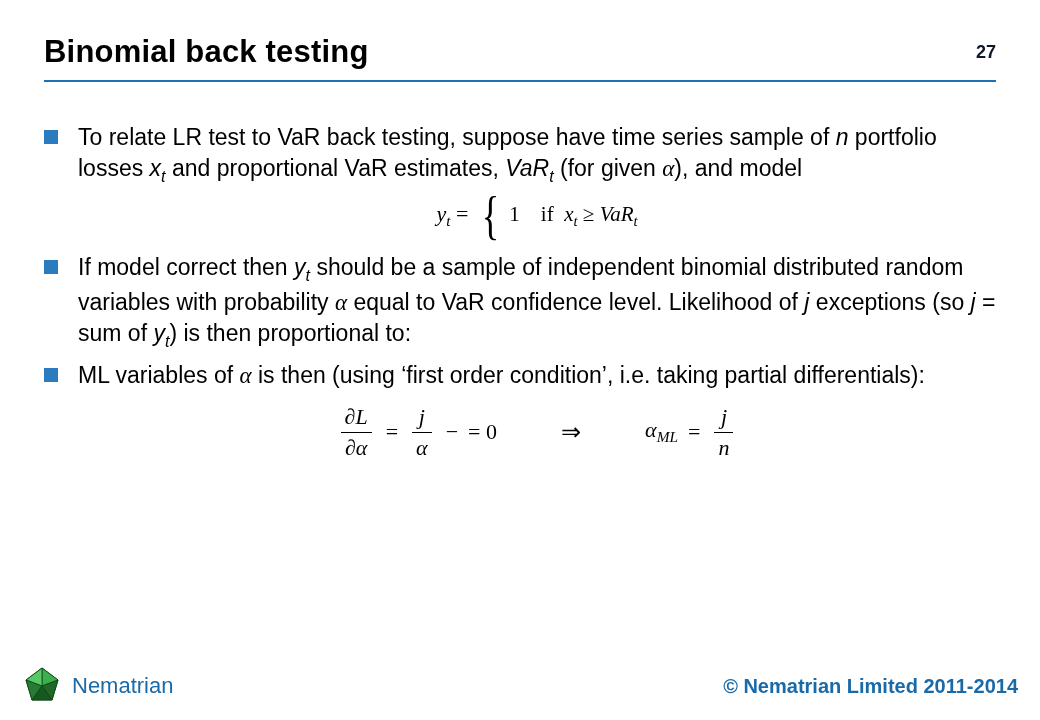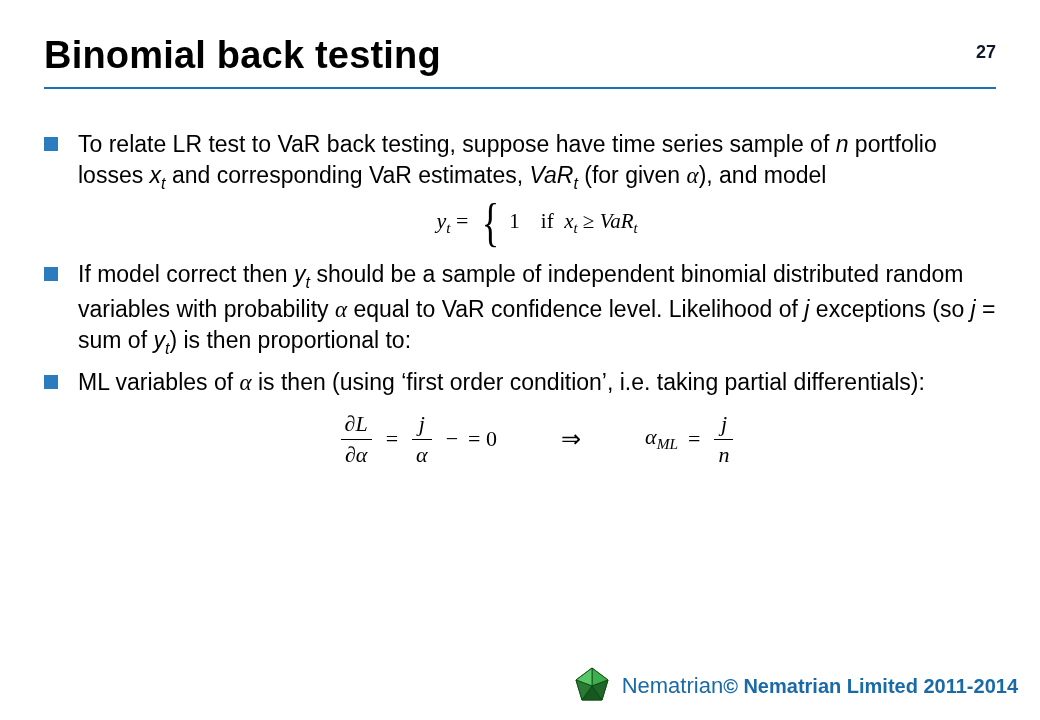--- a/index.html
+++ b/index.html
@@ -2,21 +2,21 @@
 <html><head>
   <meta charset="utf-8">
   <style>
     * { margin: 0; padding: 0; box-sizing: border-box; }
     html, body { width: 1040px; height: 720px; background: #fff; font-family: Arial, Helvetica, sans-serif; color: #000; }
     .slide {
       width: 1040px; height: 720px; position: relative; padding: 34px 44px 0 44px;
     }
     .header { position: relative; }
     .title {
-      font-size: 38px; font-weight: bold; color: #000; letter-spacing: 0.2px;
+      font-size: 31px; font-weight: bold; color: #000; letter-spacing: 0.2px;
     }
     .page-num {
       position: absolute; right: 0; top: 8px; font-size: 18px; font-weight: bold; color: #0f172a;
     }
     .hr {
       height: 2px; background: #1f6fb3; margin-top: 10px; width: 100%;
     }
     .content { margin-top: 40px; }
     ul.bullets { list-style: none; padding: 0; }
     ul.bullets > li { position: relative; padding-left: 34px; margin-bottom: 8px; font-size: 23px; line-height: 1.36; }
@@ -35,21 +35,21 @@
     }
     .cases { display: inline-flex; flex-direction: row; align-items: center; gap: 7px; }
     .case-row { font-size: 21px; }
     .frac { display: inline-block; vertical-align: middle; text-align: center; margin: 0 4px; }
     .frac .num { display: block; padding: 0 4px; border-bottom: 1.2px solid #000; }
     .frac .den { display: block; padding: 0 4px; }
     .eq-row { display: inline-flex; align-items: center; gap: 10px; }
     .big-gap { display: inline-block; width: 36px; }
     .arrow { font-style: normal; font-size: 24px; padding: 0 8px; }
     .footer {
-      position: absolute; left: 0; bottom: 14px; width: 100%; padding: 0 22px; display: flex; align-items: center; justify-content: flex-end;
+      position: absolute; left: 0; bottom: 14px; width: 100%; padding: 0 22px; display: flex; align-items: center; justify-content: space-between;
     }
     .footer-left { display: flex; align-items: center; gap: 10px; }
     .polyhedron { width: 40px; height: 40px; }
     .brand { font-size: 22px; color: #1a6aa8; font-family: Arial, sans-serif; }
     .copyright { font-size: 20px; color: #1a6aa8; font-weight: bold; }
   </style>
 </head>
 <body>
 
 <div class="slide">
@@ -58,21 +58,21 @@
     <div class="title">Binomial back testing</div>
     <div class="page-num">27</div>
     <div class="hr"></div>
   </div>
 
   <div class="content">
     <ul class="bullets">
 
       <li>
         <span class="bullet-text">
-          <span>To relate LR test to VaR back testing, suppose have time series sample of </span><i>n</i><span> portfolio losses </span><i><span>x</span><sub>t</sub></i><span> and corresponding VaR estimates, </span><i><span>VaR</span><sub>t</sub></i><span> (for given </span><span class="alpha">α</span><span>), and model</span>
+          <span>To relate LR test to VaR back testing, suppose have time series sample of </span><i>n</i><span> portfolio losses </span><i><span>x</span><sub>t</sub></i><span> and proportional VaR estimates, </span><i><span>VaR</span><sub>t</sub></i><span> (for given </span><span class="alpha">α</span><span>), and model</span>
         </span>
 
         <div class="math">
           <span class="eq-row">
             <span><span>y</span><sub>t</sub><span class="rm"> = </span></span>
             <span class="brace-wrap">
               <span class="brace">{</span>
               <span class="cases">
                 <span class="case-row">
                   <span class="rm">1</span>&nbsp;&nbsp;&nbsp;<span class="rm"> if </span>&nbsp;<span>x</span><sub>t</sub><span class="rm"> ≥ </span><span>VaR</span><sub>t</sub>

